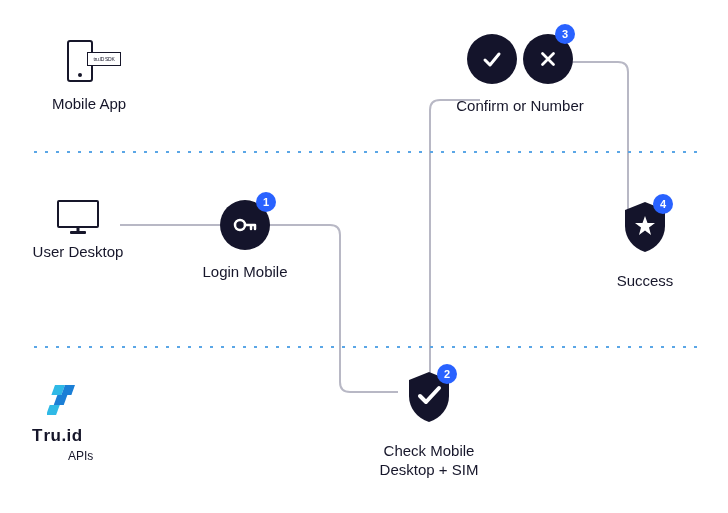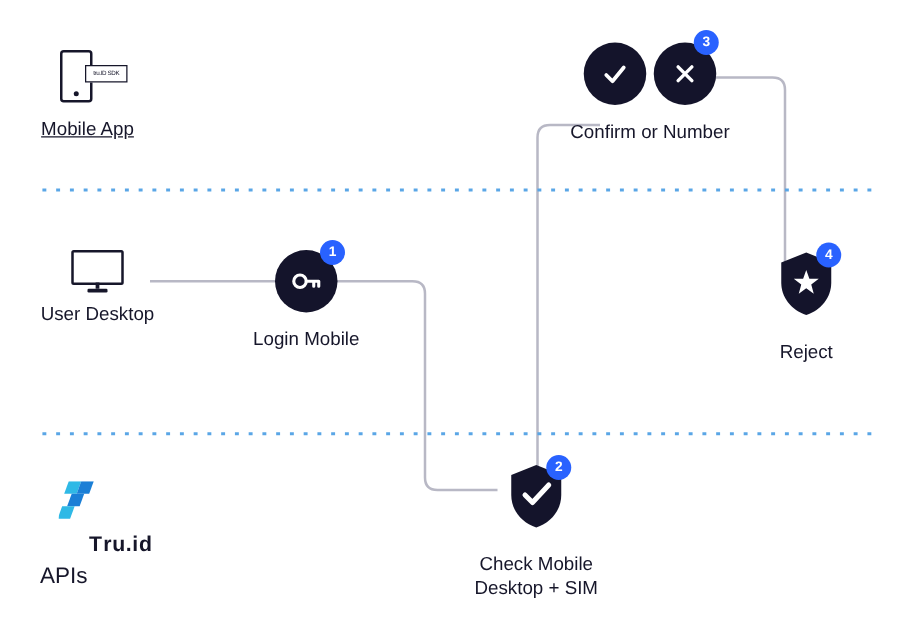--- a/index.html
+++ b/index.html
@@ -120,21 +120,21 @@
     border-radius: 50%;
     background: #2962ff;
     color: #fff;
     font-size: 11px;
     font-weight: 600;
     display: flex; align-items: center; justify-content: center;
     top: -10px; right: -2px;
     z-index: 5;
   }
 
-  .node-mobileapp { left: 20px; top: 40px; width: 100px; text-decoration: underline; }
+  .node-mobileapp { left: 39px; top: 40px; width: 100px; }
   .node-confirm { left: 440px; top: 34px; width: 160px; }
   .node-desktop { left: 18px; top: 200px; width: 120px; }
   .node-login { left: 180px; top: 200px; width: 130px; }
   .node-success { left: 600px; top: 200px; width: 90px; }
   .node-check { left: 354px; top: 370px; width: 150px; }
   .node-apis { left: 32px; top: 385px; width: 90px; }
 
   .tru-logo-svg { width: 60px; height: 36px; display: block; margin: 0 auto 4px; }
 
   svg.connector {
@@ -215,21 +215,21 @@
 </div>
 
 <div class="node node-success">
   <div class="shield-wrap">
     <svg class="shield-svg" viewBox="0 0 48 54">
       <path d="M24 2 L44 10 L44 26 C44 38 36 48 24 52 C12 48 4 38 4 26 L4 10 Z" fill="#14142b"></path>
       <path d="M24 16 L26.5 23 L34 23 L28 27.5 L30 35 L24 30.5 L18 35 L20 27.5 L14 23 L21.5 23 Z" fill="#fff"></path>
     </svg>
     <div class="badge" style="top:-6px;right:-4px;">4</div>
   </div>
-  <div class="circle-label">Reject</div>
+  <div class="circle-label">Success</div>
 </div>
 
 <div class="node node-check">
   <div class="shield-wrap">
     <svg class="shield-svg" viewBox="0 0 48 54">
       <path d="M24 2 L44 10 L44 26 C44 38 36 48 24 52 C12 48 4 38 4 26 L4 10 Z" fill="#14142b"></path>
       <path d="M15 26 L21 32 L34 18" stroke="#fff" stroke-width="4" fill="none" stroke-linecap="round" stroke-linejoin="round"></path>
     </svg>
     <div class="badge" style="top:-6px;right:-4px;">2</div>
   </div>
@@ -237,15 +237,15 @@
   <div>Desktop + SIM</div>
 </div>
 
 <div class="node node-apis" style="text-align:left;">
   <svg class="tru-logo-svg" viewBox="0 0 60 36">
     <rect x="8" y="0" width="10" height="10" fill="#2fb9e6" transform="skewX(-20)"></rect>
     <rect x="18" y="0" width="10" height="10" fill="#1b7fd6" transform="skewX(-20)"></rect>
     <rect x="14" y="10" width="10" height="10" fill="#1b7fd6" transform="skewX(-20)"></rect>
     <rect x="10" y="20" width="10" height="10" fill="#2fb9e6" transform="skewX(-20)"></rect>
   </svg>
-  <div style="font-family: Arial, sans-serif; font-weight:600; font-size:17px; letter-spacing:0.5px;text-align:right;"><span style="letter-spacing:1px;">T</span>ru.id</div>
-  <div style="font-size:18px; margin-top:2px;">APIs</div>
+  <div style="font-family: Arial, sans-serif; font-weight:600; font-size:17px; letter-spacing:0.5px;"><span style="letter-spacing:1px;">T</span>ru.id</div>
+  <div style="font-size:12px; margin-top:2px;margin-left:36px;">APIs</div>
 </div>
 
 </body></html>

